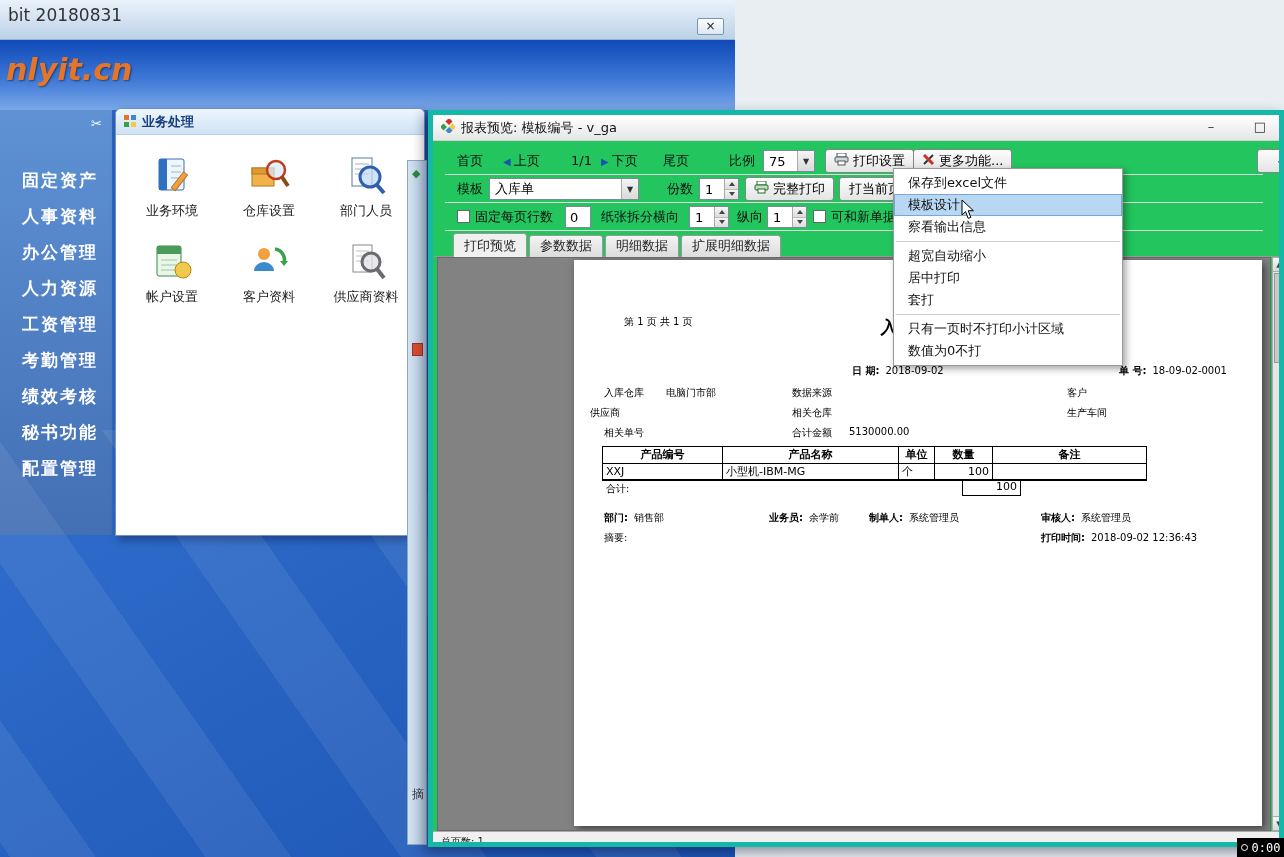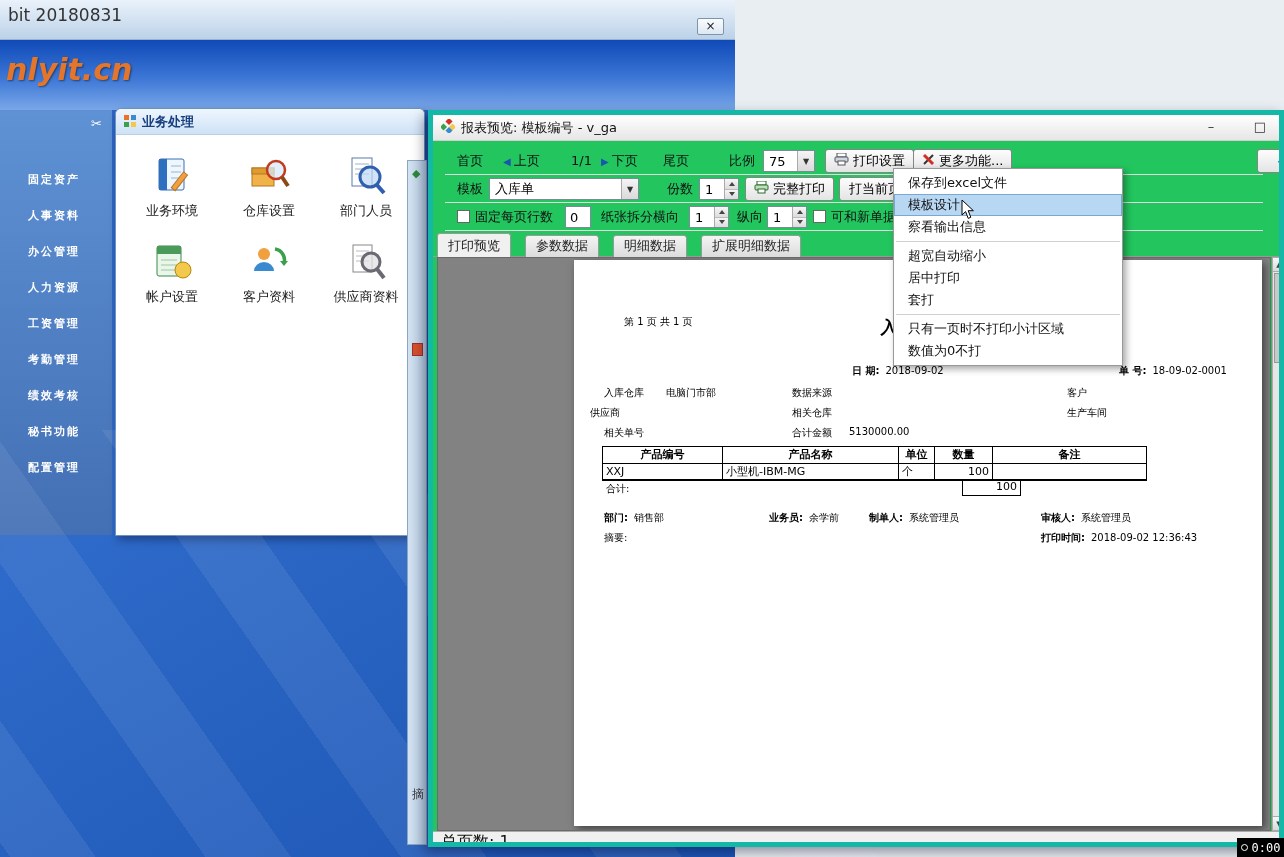--- a/index.html
+++ b/index.html
@@ -18,22 +18,22 @@
     background:linear-gradient(#fafcfe,#dde8f2); border:1px solid #7d94ab; border-radius:2px;
     font-size:12px; text-align:center; line-height:14px; color:#222; cursor:pointer; }
   .mw-band { position:absolute; left:0; top:40px; width:100%; height:70px;
     background:linear-gradient(180deg,#0f4ab8,#3d77d6 55%,#79a7e8); }
   .mw-logo { position:absolute; left:6px; top:12px; font-size:30px; font-weight:bold; font-style:italic;
     color:#e4762b; text-shadow:1px 1px 2px rgba(0,0,0,.45); }
 
   .sidebar { position:absolute; left:0; top:110px; width:112px; height:425px;
     background:linear-gradient(180deg,#5e92d4,#436fb4); }
   .sidebar-pin { position:absolute; right:10px; top:6px; color:#fff; font-size:13px; cursor:pointer; }
-  .sidebar-item { position:absolute; left:0; width:100%; height:36px; line-height:36px; padding-left:28px;
-    color:#fff; font-size:11px; font-weight:bold; cursor:pointer; letter-spacing:2px; }
+  .sidebar-item { position:absolute; left:0; width:100%; height:36px; line-height:36px; padding-left:22px;
+    color:#fff; font-size:17px; font-weight:bold; cursor:pointer; letter-spacing:2px; }
 
   .panel { position:absolute; left:115px; top:108px; width:310px; height:428px; background:#ffffff;
     border:1px solid #6f93b8; border-radius:6px 6px 0 0; box-shadow:3px 4px 8px rgba(0,0,30,.35); }
   .panel-header { height:26px; background:linear-gradient(180deg,#eef6fe,#cfe2f6); border-bottom:1px solid #b9cfe4;
     border-radius:6px 6px 0 0; display:flex; align-items:center; padding-left:8px; gap:6px; }
   .panel-title { font-size:13px; font-weight:bold; color:#173f7e; }
   .icon-item { position:absolute; width:96px; text-align:center; cursor:pointer; }
   .icon-item svg { width:44px; height:44px; }
   .icon-label { font-size:13px; color:#1b1b1b; margin-top:1px; }
 
@@ -70,38 +70,38 @@
   .spin-btns { width:14px; display:flex; flex-direction:column; border-left:1px solid #aaa; }
   .spin-btns i { flex:1; background:linear-gradient(#f6f6f6,#dcdcdc); border-bottom:1px solid #bbb;
     display:flex; align-items:center; justify-content:center; cursor:pointer; }
   .spin-btns i:last-child { border-bottom:none; }
   .tri-up { width:0; height:0; border-left:3px solid transparent; border-right:3px solid transparent; border-bottom:4px solid #444; }
   .tri-down { width:0; height:0; border-left:3px solid transparent; border-right:3px solid transparent; border-top:4px solid #444; }
   .tb-check { position:absolute; top:6px; width:13px; height:13px; background:#fff; border:1px solid #666; cursor:pointer; }
   .tb-input { position:absolute; top:2px; height:22px; background:#fff; border:1px solid #7a8a99; font-size:13px;
     display:flex; align-items:center; padding-left:4px; cursor:text; }
 
-  .pv-tabs { position:absolute; top:118px; left:4px; height:24px; display:flex; gap:14px; z-index:2; }
+  .pv-tabs { position:absolute; top:118px; left:20px; height:24px; display:flex; gap:2px; z-index:2; }
   .pv-tab { height:22px; margin-top:2px; padding:0 10px; font-size:13px; color:#222;
     background:linear-gradient(#f4f4f4,#dcdcdc); border:1px solid #999; border-bottom:none;
     border-radius:3px 3px 0 0; line-height:20px; cursor:pointer; }
   .pv-tab.active { height:24px; margin-top:0; background:#f0f0f0; line-height:24px; }
   .tabs-line { position:absolute; top:141px; left:0; right:0; height:1px; background:#999; }
 
   .pv-canvas { position:absolute; left:4px; top:142px; width:834px; height:574px; background:#828282;
     border:1px solid #6a6a6a; overflow:hidden; }
   .pv-scroll { position:absolute; left:839px; top:142px; width:14px; height:574px; background:#e6e6e6;
     border:1px solid #aaa; }
   .scroll-arrow { position:absolute; left:0; width:12px; height:14px; font-size:7px; color:#444;
     display:flex; align-items:center; justify-content:center; background:linear-gradient(#f8f8f8,#d8d8d8);
     border-bottom:1px solid #aaa; cursor:pointer; }
   .scroll-thumb { position:absolute; left:1px; top:15px; width:10px; height:90px; background:#c8c8c8;
     border:1px solid #999; cursor:pointer; }
   .pv-status { position:absolute; left:0; right:0; top:716px; height:20px; border-top:1px solid #aaa;
-    background:#f0f0f0; font-size:16px; color:#111; line-height:19px; padding-left:8px; }
+    background:#f0f0f0; font-size:10px; color:#111; line-height:19px; padding-left:8px; }
 
   
   .page { position:absolute; left:136px; top:2px; width:688px; height:566px; background:#fff; color:#000;
     box-shadow:3px 3px 8px rgba(0,0,0,.5); }
   .rp { position:absolute; font-size:10px; color:#000; white-space:nowrap; }
   .rp b { font-weight:bold; }
   .rp-title { position:absolute; left:0; right:0; top:56px; text-align:center; font-size:17px;
     font-weight:bold; letter-spacing:8px; }
   .rp-pair span.v { margin-left:6px; }
   .rp-table { position:absolute; left:28px; top:186px; width:545px; border:1px solid #000; }

